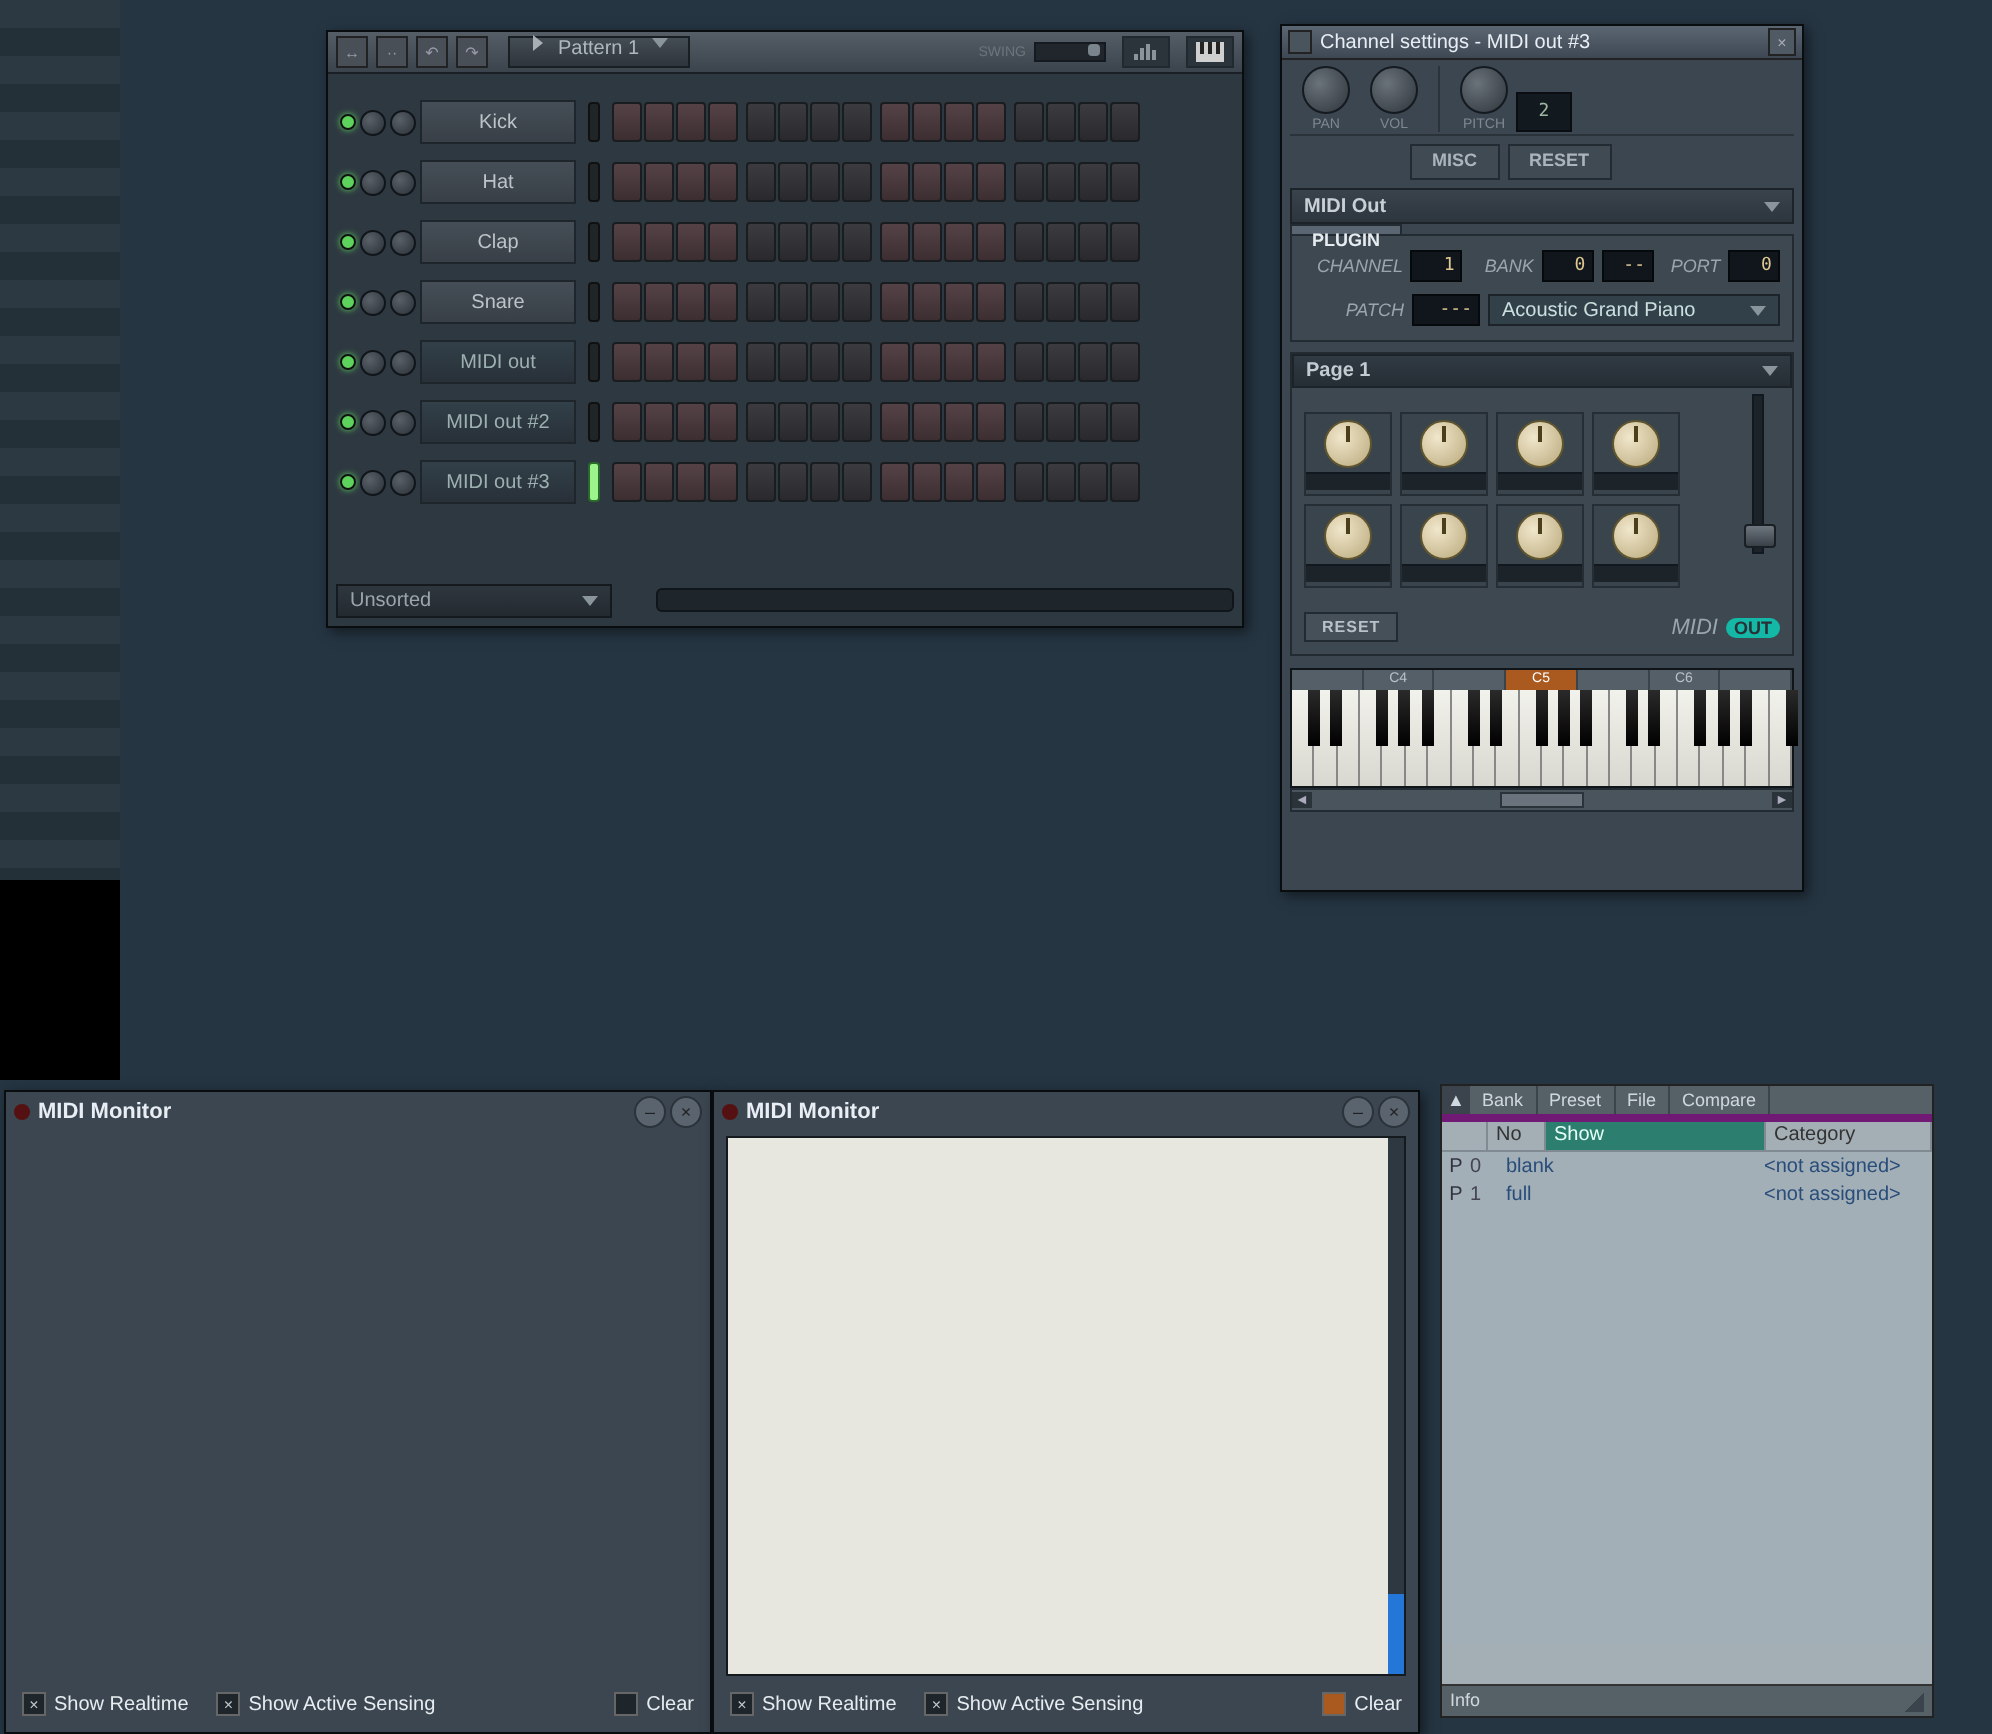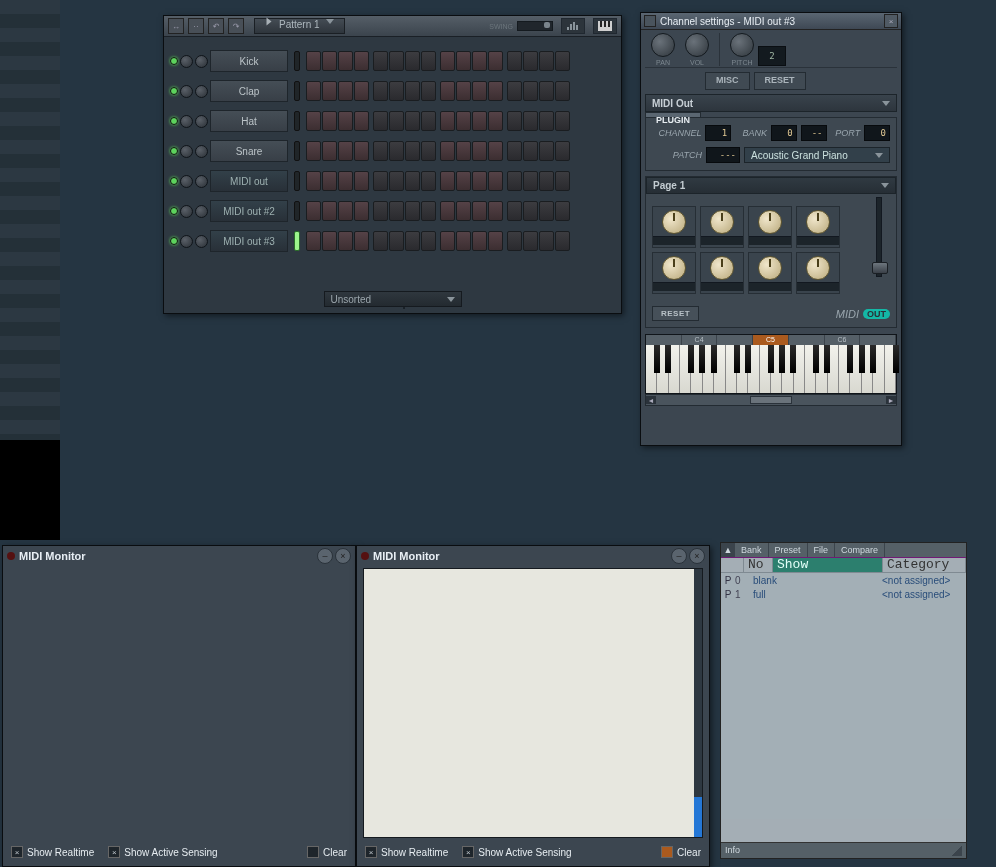--- a/index.html
+++ b/index.html
@@ -50,21 +50,21 @@
   .ch-btn.midi{ background:linear-gradient(#324049,#283038); color:#9db0b0;}
   .step-led { width:4px; height:18px; border-radius:2px; margin:0 4px; }
   .step-led.off {background:#202528;border:1px solid #111;}
   .step-led.on {background:#9cf58c;border:1px solid #2a6a2a;}
   .steps { display:flex; gap:0px;}
   .grp { display:flex; margin-right:3px;}
   .step { width:13px; height:18px; border:1px solid #1a1d20; border-radius:2px; margin-right:1px;}
   .step.a { background:linear-gradient(#554247,#3c2e31);}
   .step.b { background:linear-gradient(#3c3c40,#2a2a2e);}
 
-  .seq-footer { position:absolute; left:4px; right:4px; bottom:4px; height:18px; display:flex; align-items:center; gap:0;flex-direction:column;}
+  .seq-footer { position:absolute; left:4px; right:4px; bottom:4px; height:18px; display:flex; align-items:center; gap:0;}
   .cat-sel { width:124px; height:15px; background:linear-gradient(#2f373e,#232a30); border:1px solid #151a1f; padding:0 6px; display:flex;align-items:center;justify-content:space-between;color:#9ba6ac;font-size:10px;}
   .mini-scroll { flex:1; height:10px; margin-left:22px; background:#1e252b; border:1px solid #10151a; border-radius:3px;}
 
   
   .chset { left:640px; top:12px; width:260px; height:432px; background:#3c4650;}
   .chset .body { position:absolute; top:18px; left:4px; right:4px; bottom:4px;}
   .toprow { height:36px; display:flex; align-items:center; gap:10px; padding-left:6px; border-bottom:1px solid #2a323a;}
   .knob-b { width:22px;height:22px;border-radius:50%;background:radial-gradient(circle at 35% 35%,#6a727a,#2e353b);border:1px solid #141a1f;display:block;}
   .knob-wrap { display:flex;flex-direction:column;align-items:center;gap:2px;}
   .knob-lbl { font-size:7px;color:#7d8890;}
@@ -123,21 +123,21 @@
   .mon-foot{position:absolute;left:8px;right:8px;bottom:5px;height:18px;display:flex;align-items:center;gap:14px;color:#e6ecf0;font-size:10px;white-space:nowrap;}
   .mon-foot .cb{width:10px;height:10px;border:1px solid #666;background:#1e252b;display:inline-flex;align-items:center;justify-content:center;color:#bfc6cc;font-size:8px;margin-right:4px;}
   .mon-foot .cb.orange{background:#aa5a1e;}
   .mon-foot label{display:flex;align-items:center;}
 
   
   .browser{position:absolute;left:720px;top:542px;width:245px;height:315px;background:#a4aeb5;border:1px solid #222;}
   .browser .tabs{height:14px;background:#556067;display:flex;font-size:9px;}
   .browser .tabs .tb{padding:0 6px;border-right:1px solid #3b444c;color:#cfd8de;line-height:14px;}
   .browser .tabs .arrow{width:14px;background:#3b444c;color:#cfd8de;text-align:center;line-height:14px;}
-  .browser .hdr{height:14px;display:flex;font-size:13px;border-top:1px solid #701a75;border-bottom:1px solid #7f8a92;font-family:Liberation Mono, monospace;}
+  .browser .hdr{height:14px;display:flex;font-size:10px;border-top:4px solid #701a75;border-bottom:1px solid #7f8a92;}
   .browser .hdr div{border-right:1px solid #7f8a92;padding:0 4px;line-height:14px;}
   .browser .hdr .no{width:20px;color:#333;}
   .browser .hdr .name{flex:1;background:#2c7f6e;color:#e3fff8;}
   .browser .hdr .cat{width:74px;color:#333;}
   .browser .list{background:#a3afb6; height:246px; font-size:10px;}
   .browser .prow{display:flex;height:14px;align-items:center;}
   .browser .prow .pp{width:14px;text-align:center;color:#334;}
   .browser .prow .ix{width:14px;color:#445;}
   .browser .prow .nm{flex:1;color:#294d7a;padding-left:4px;}
   .browser .prow .ct{width:80px;color:#294d7a;padding-right:4px;}
@@ -219,21 +219,21 @@
             <div class="step b"></div>
             <div class="step b"></div>
             <div class="step b"></div>
           </div>
         </div>
       </div>
       <div class="row">
         <span class="led on"></span>
         <span class="mute-knob"></span>
         <span class="pan-knob"></span>
-        <span class="ch-btn">Clap</span>
+        <span class="ch-btn">Hat</span>
         <span class="step-led off"></span>
         <div class="steps">
           <div class="grp">
             <div class="step a"></div>
             <div class="step a"></div>
             <div class="step a"></div>
             <div class="step a"></div>
           </div>
           <div class="grp">
             <div class="step b"></div>
@@ -252,21 +252,21 @@
             <div class="step b"></div>
             <div class="step b"></div>
             <div class="step b"></div>
           </div>
         </div>
       </div>
       <div class="row">
         <span class="led on"></span>
         <span class="mute-knob"></span>
         <span class="pan-knob"></span>
-        <span class="ch-btn">Hat</span>
+        <span class="ch-btn">Clap</span>
         <span class="step-led off"></span>
         <div class="steps">
           <div class="grp">
             <div class="step a"></div>
             <div class="step a"></div>
             <div class="step a"></div>
             <div class="step a"></div>
           </div>
           <div class="grp">
             <div class="step b"></div>

